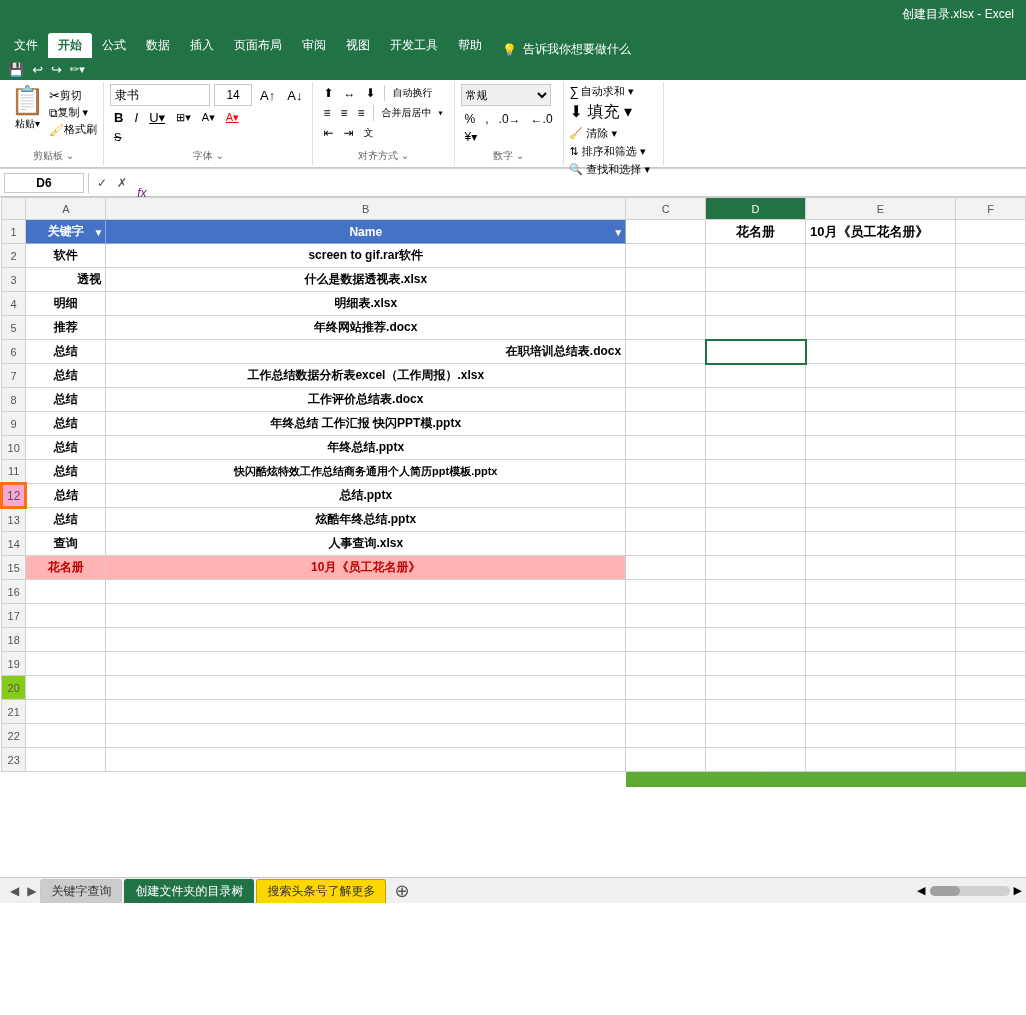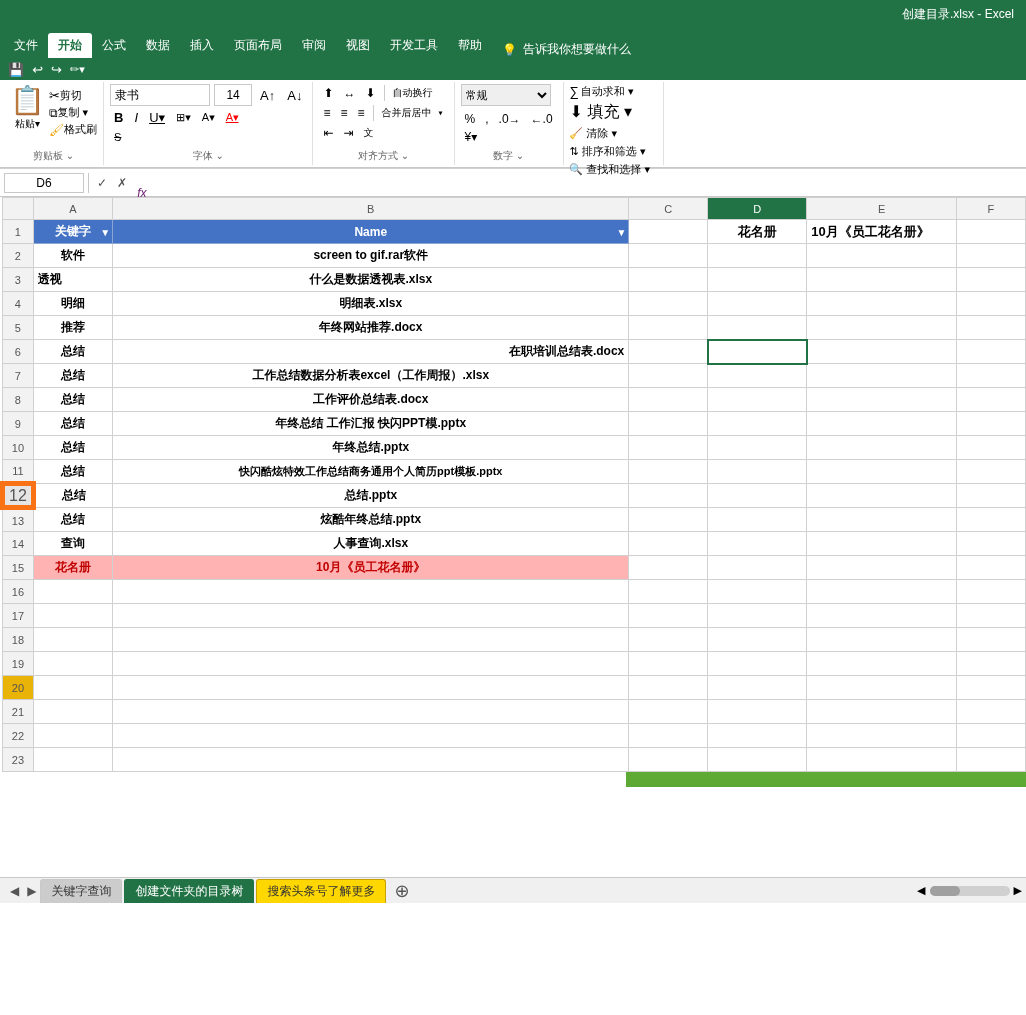--- a/index.html
+++ b/index.html
@@ -49,20 +49,21 @@
       padding: 0 4px;
       gap: 4px;
     }
     .cell-ref {
       width: 80px;
       border: 1px solid #c8c8c8;
       height: 20px;
       padding: 0 16px;
       font-size: 12px;
       text-align: center;
+      font-weight: bold;
     }
     .formula-divider {
       width: 1px;
       height: 20px;
       background: #c8c8c8;
     }
     .fx-label { font-size: 12px; color: #701a75; padding: 0 4px; font-style: italic; margin-top: 20px; }
     .formula-input {
       flex: 1;
       border: none;
@@ -373,21 +374,21 @@
         <td style="font-weight:bold; text-align:center; border:1px solid #d0d0d0;">软件</td>
         <td style="text-align:center; border:1px solid #d0d0d0; font-weight:bold;">screen to gif.rar软件</td>
         <td style="border:1px solid #d0d0d0;"></td>
         <td style="border:1px solid #d0d0d0;"></td>
         <td style="border:1px solid #d0d0d0;"></td>
         <td style="border:1px solid #d0d0d0;"></td>
       </tr>
 
       <tr>
         <td style="background:#f2f2f2; text-align:center; font-size:11px; color:#555; border:1px solid #d0d0d0;">3</td>
-        <td style="font-weight:bold; text-align:left; border:1px solid #d0d0d0;margin-left:48px;">透视</td>
+        <td style="font-weight:bold; text-align:right; border:1px solid #d0d0d0;margin-left:48px;">透视</td>
         <td style="text-align:center; border:1px solid #d0d0d0; font-weight:bold;">什么是数据透视表.xlsx</td>
         <td style="border:1px solid #d0d0d0;"></td>
         <td style="border:1px solid #d0d0d0;"></td>
         <td style="border:1px solid #d0d0d0;"></td>
         <td style="border:1px solid #d0d0d0;"></td>
       </tr>
 
       <tr>
         <td style="background:#f2f2f2; text-align:center; font-size:11px; color:#555; border:1px solid #d0d0d0;">4</td>
         <td style="font-weight:bold; text-align:center; border:1px solid #d0d0d0;">明细</td>
@@ -462,21 +463,21 @@
         <td style="background:#f2f2f2; text-align:center; font-size:11px; color:#555; border:1px solid #d0d0d0;">11</td>
         <td style="font-weight:bold; text-align:center; border:1px solid #d0d0d0;">总结</td>
         <td style="text-align:center; border:1px solid #d0d0d0; font-weight:bold; font-size:11px;">快闪酷炫特效工作总结商务通用个人简历ppt模板.pptx</td>
         <td style="border:1px solid #d0d0d0;"></td>
         <td style="border:1px solid #d0d0d0;"></td>
         <td style="border:1px solid #d0d0d0;"></td>
         <td style="border:1px solid #d0d0d0;"></td>
       </tr>
 
       <tr>
-        <td style="background:#e5e5e5; text-align:center; font-size:16px; color:#555; border:5px solid #f97316;">12</td>
+        <td style="background:#f9a8d4; text-align:center; font-size:12px; color:#555; border:3px solid #f97316;">12</td>
         <td style="font-weight:bold; text-align:center; border:1px solid #d0d0d0;">总结</td>
         <td style="text-align:center; border:1px solid #d0d0d0; font-weight:bold;">总结.pptx</td>
         <td style="border:1px solid #d0d0d0;"></td>
         <td style="border:1px solid #d0d0d0;"></td>
         <td style="border:1px solid #d0d0d0;"></td>
         <td style="border:1px solid #d0d0d0;"></td>
       </tr>
 
       <tr>
         <td style="background:#f2f2f2; text-align:center; font-size:11px; color:#555; border:1px solid #d0d0d0;">13</td>
@@ -538,21 +539,21 @@
       <tr>
         <td style="background:#f2f2f2; text-align:center; font-size:11px; color:#555; border:1px solid #d0d0d0;">19</td>
         <td style="border:1px solid #d0d0d0;"></td>
           <td style="border:1px solid #d0d0d0;"></td>
           <td style="border:1px solid #d0d0d0;"></td>
           <td style="border:1px solid #d0d0d0;"></td>
           <td style="border:1px solid #d0d0d0;"></td>
           <td style="border:1px solid #d0d0d0;"></td>
       </tr>
       <tr>
-        <td style="background:#eab308; text-align:center; font-size:11px; color:#555; border:1px solid #d0d0d0;">20</td>
+        <td style="background:#84cc16; text-align:center; font-size:11px; color:#555; border:1px solid #d0d0d0;">20</td>
         <td style="border:1px solid #d0d0d0;"></td>
           <td style="border:1px solid #d0d0d0;"></td>
           <td style="border:1px solid #d0d0d0;"></td>
           <td style="border:1px solid #d0d0d0;"></td>
           <td style="border:1px solid #d0d0d0;"></td>
           <td style="border:1px solid #d0d0d0;"></td>
       </tr>
       <tr>
         <td style="background:#f2f2f2; text-align:center; font-size:11px; color:#555; border:1px solid #d0d0d0;">21</td>
         <td style="border:1px solid #d0d0d0;"></td>

